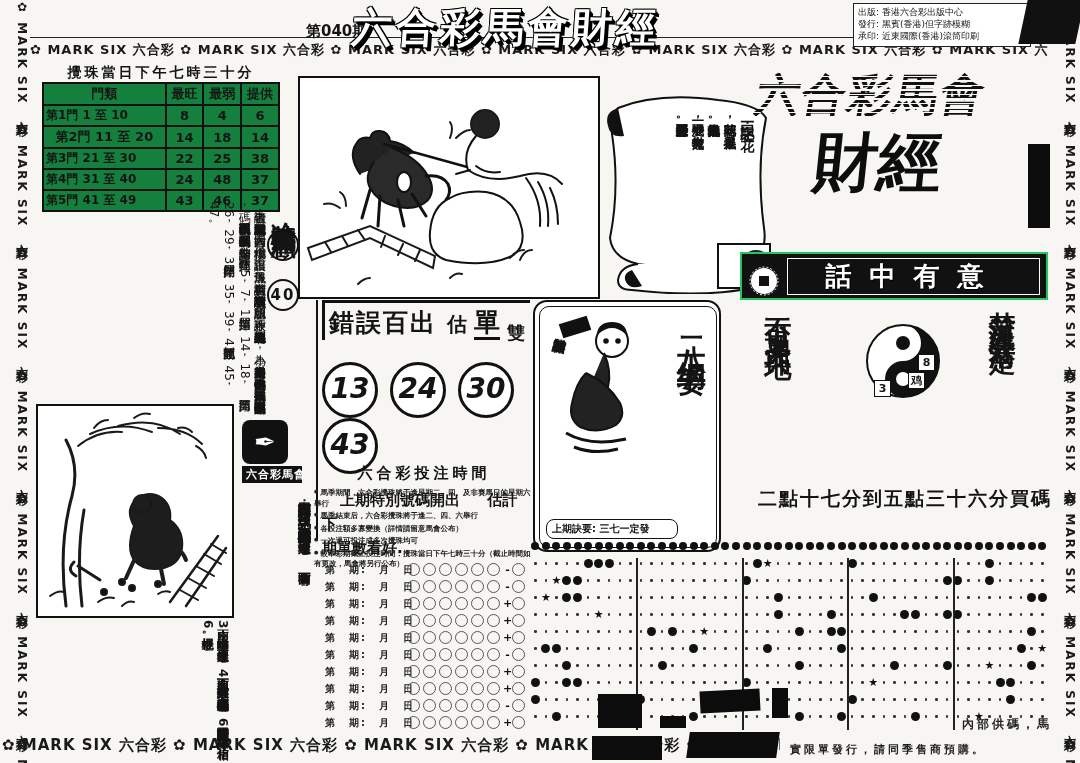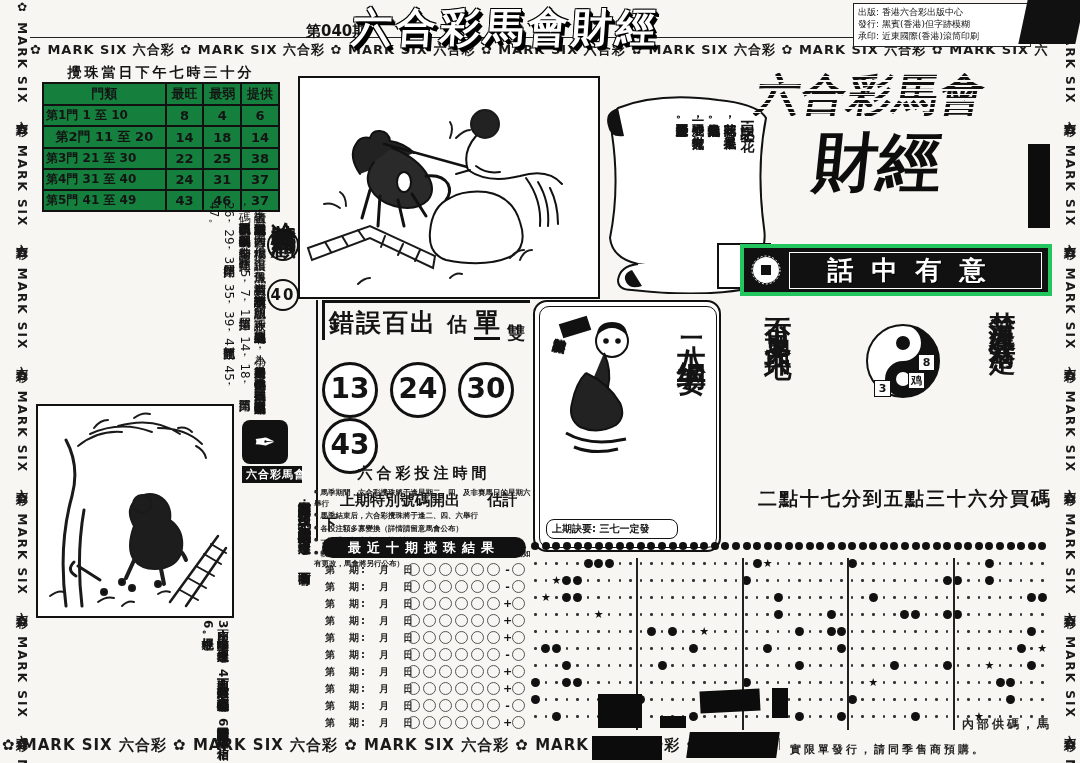--- a/index.html
+++ b/index.html
@@ -124,21 +124,21 @@
           </tr>
           <tr>
             <td style="text-align: left; font-size: 12px; white-space: nowrap;">第3門 21 至 30</td>
             <td>22</td>
             <td>25</td>
             <td>38</td>
           </tr>
           <tr>
             <td style="text-align: left; font-size: 12px; white-space: nowrap;">第4門 31 至 40</td>
             <td>24</td>
-            <td>31</td>
+            <td>48</td>
             <td>37</td>
           </tr>
           <tr>
             <td style="text-align: left; font-size: 12px; white-space: nowrap;">第5門 41 至 49</td>
             <td>43</td>
             <td>46</td>
             <td>37</td>
           </tr>
         </tbody>
     </table>
@@ -202,42 +202,42 @@
   </div>
 
   <div class="abs" style="left:756px;top:66px;width:300px;height:170px;">
     <div style="font-size:44px;font-weight:900;transform:skewX(-10deg);letter-spacing:2px;
                 background:repeating-linear-gradient(0deg,#111 0 3px,#f7f6f2 3px 4.5px);
                 -webkit-background-clip:text;background-clip:text;color:transparent;">六合彩馬會</div>
     <div style="font-size:64px;font-weight:900;margin-left:58px;margin-top:-6px;transform:skewX(-6deg);color:#0d0d0d;">財經</div>
     <div class="abs" style="left:272px;top:78px;width:22px;height:84px;background:#0d0d0d;"></div>
   </div>
 
-  <div class="abs" style="left:740px;top:244px;width:304px;height:44px;border:4px solid #22c55e;background:#111;display:flex;align-items:center;">
+  <div class="abs" style="left:740px;top:252px;width:304px;height:44px;border:2px solid #22c55e;background:#111;display:flex;align-items:flex-end;">
     <svg width="34" height="34" viewBox="0 0 34 34" style="margin-left:5px;">
       <circle cx="17" cy="17" r="14" fill="#fff" stroke="#111" stroke-width="2"></circle>
       <rect x="12" y="12" width="10" height="10" fill="#111"></rect>
       <circle cx="17" cy="17" r="14" fill="none" stroke="#fff" stroke-width="1" stroke-dasharray="2 2"></circle>
     </svg>
     <span style="flex:1;text-align:center;color:#fff;font-size:26px;font-weight:900;letter-spacing:18px;
                  text-shadow:1px 1px 0 #000;border:1px solid #fff;margin:3px 6px;padding:0 2px;">話中有意</span>
   </div>
 
   <div class="abs" style="left:316px;top:300px;width:2px;height:240px;background:#111;"></div>
 
   <div class="abs" style="left:322px;top:300px;width:208px;height:160px;">
     <div style="border-left:3px solid #111;border-top:3px solid #111;padding:2px 0 0 4px;display:flex;align-items:baseline;">
       <span class="supply-head">錯誤百出</span>
       <span class="supply-sub" style="margin-left:10px;">
         <span>估</span>
         <span class="u">單</span>
         <span class="dn">雙</span>
       </span>
     </div>
-    <div id="supply-balls" style="margin-top:22px;"><span class="lotto-ball">13</span><span class="lotto-ball">24</span><span class="lotto-ball">30</span><span class="lotto-ball">43</span></div>
+    <div id="supply-balls" style="margin-top:22px;font-style:italic;"><span class="lotto-ball">13</span><span class="lotto-ball">24</span><span class="lotto-ball">30</span><span class="lotto-ball">43</span></div>
     <div class="supply-note" style="margin-top:14px;">
       <span style="margin-left:18px;">上期特別號碼開出</span>
       <span style="margin-left:22px;">估計下</span><br>
       <span>期單數看好.</span>
     </div>
   </div>
 
   <div class="abs" style="left:314px;top:464px;width:220px;height:76px;">
     <div class="bet-title">六合彩投注時間</div>
     <ul class="bet-list" id="bet-list">
@@ -311,21 +311,20 @@
   </div>
 
   <div class="abs" style="left:242px;top:420px;width:60px;text-align:center;">
     <div class="badge-icon">✒</div>
     <div class="badge-label">六合彩馬會</div>
   </div>
 
   <div class="abs vtext" style="left:232px;top:492px;width:80px;height:252px;font-size:13px;font-weight:bold;">上期尋寶圖中藏有詩：一字記之曰「玩」，心水清的讀者應留意到圖中一樹的樹根成字形，連念可中埋13，而圖中有</div>
   <div class="abs vtext" style="left:134px;top:620px;width:96px;height:126px;font-size:12px;font-weight:bold;">兩座3字形山峰，連念可中埋33。而地面有4個圓形紅果，連念可中埋特別號碼40。明眼的讀者應留意到圖中有6級階梯，相信6也好中埋。</div>
 
-  <div class="abs pill" style="left:322px;top:537px;width:204px;height:21px;">最近十期搅珠結果</div>
   <div class="abs" id="res-rows" style="left:325px;top:561px;width:204px;">
       <div class="res-row">
         <span class="res-label">第　期:　月　日</span>
         <span class="res-circ"></span>
         <span class="res-circ"></span>
         <span class="res-circ"></span>
         <span class="res-circ"></span>
         <span class="res-circ"></span>
         <span class="res-circ"></span>
         <span class="res-sign">-</span>

